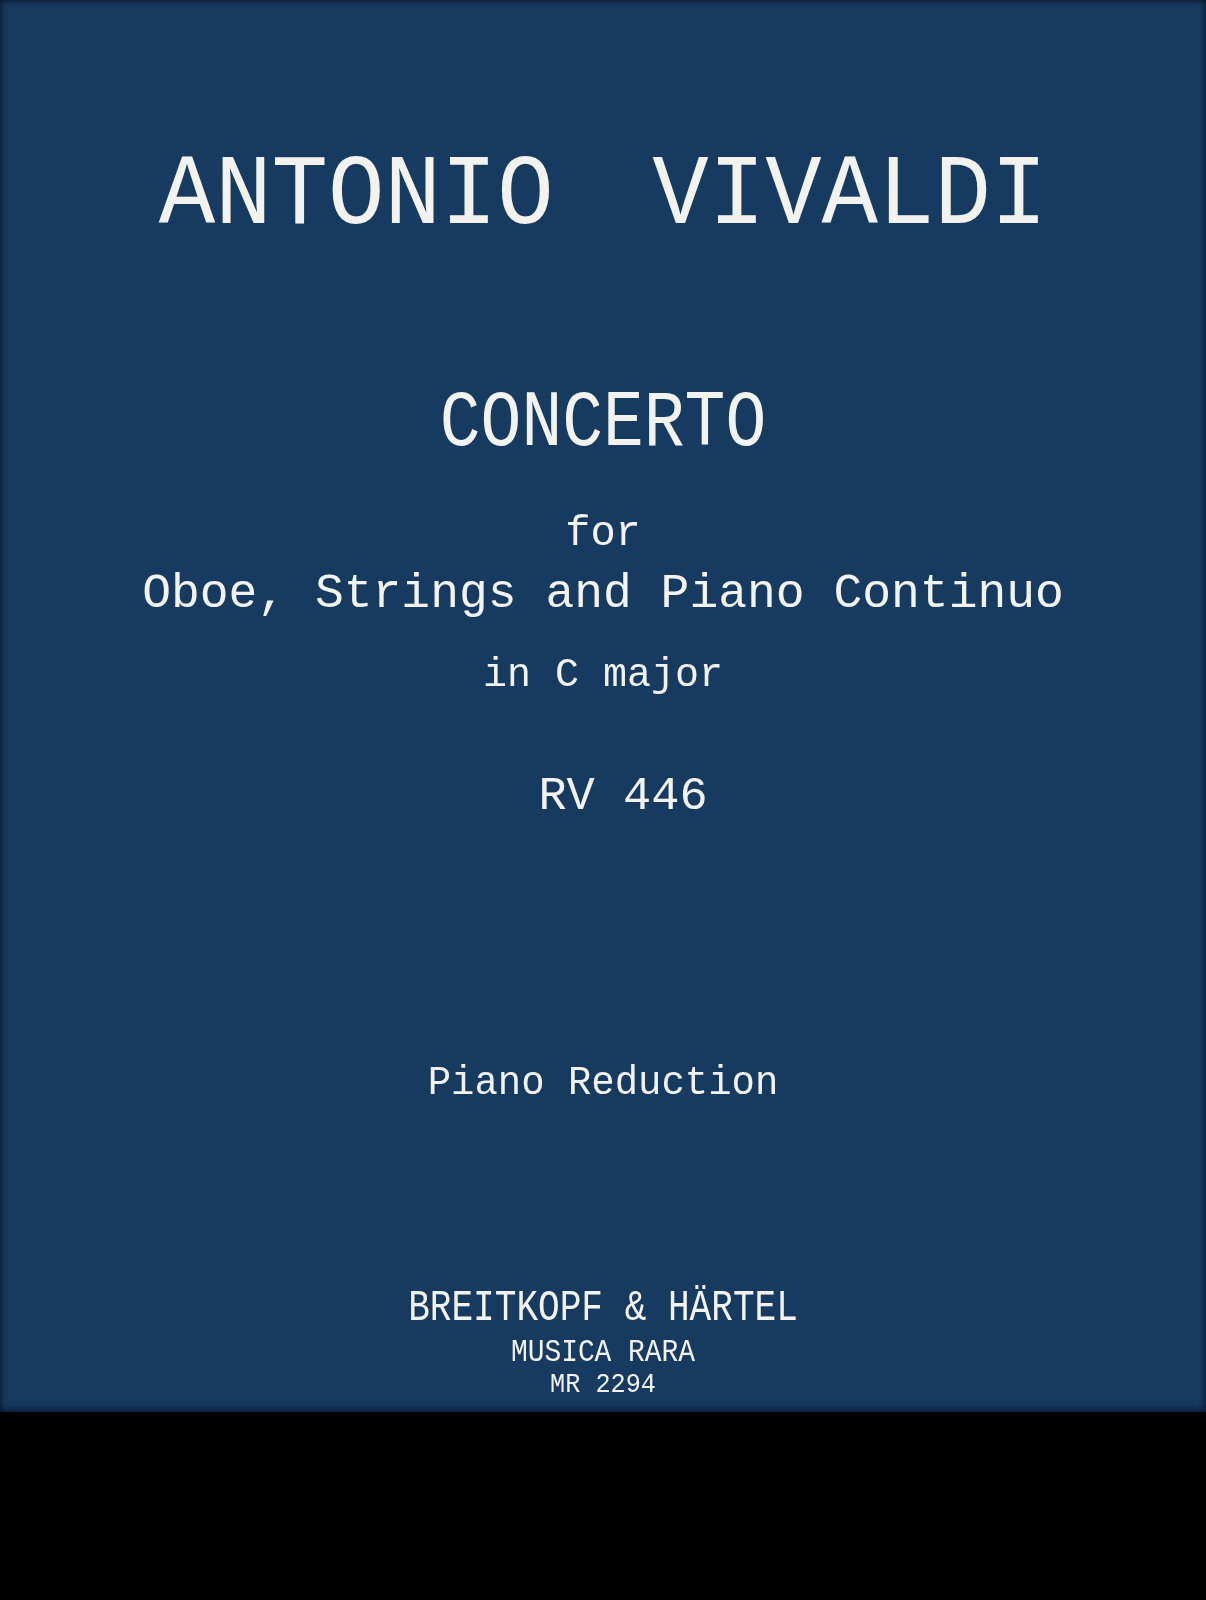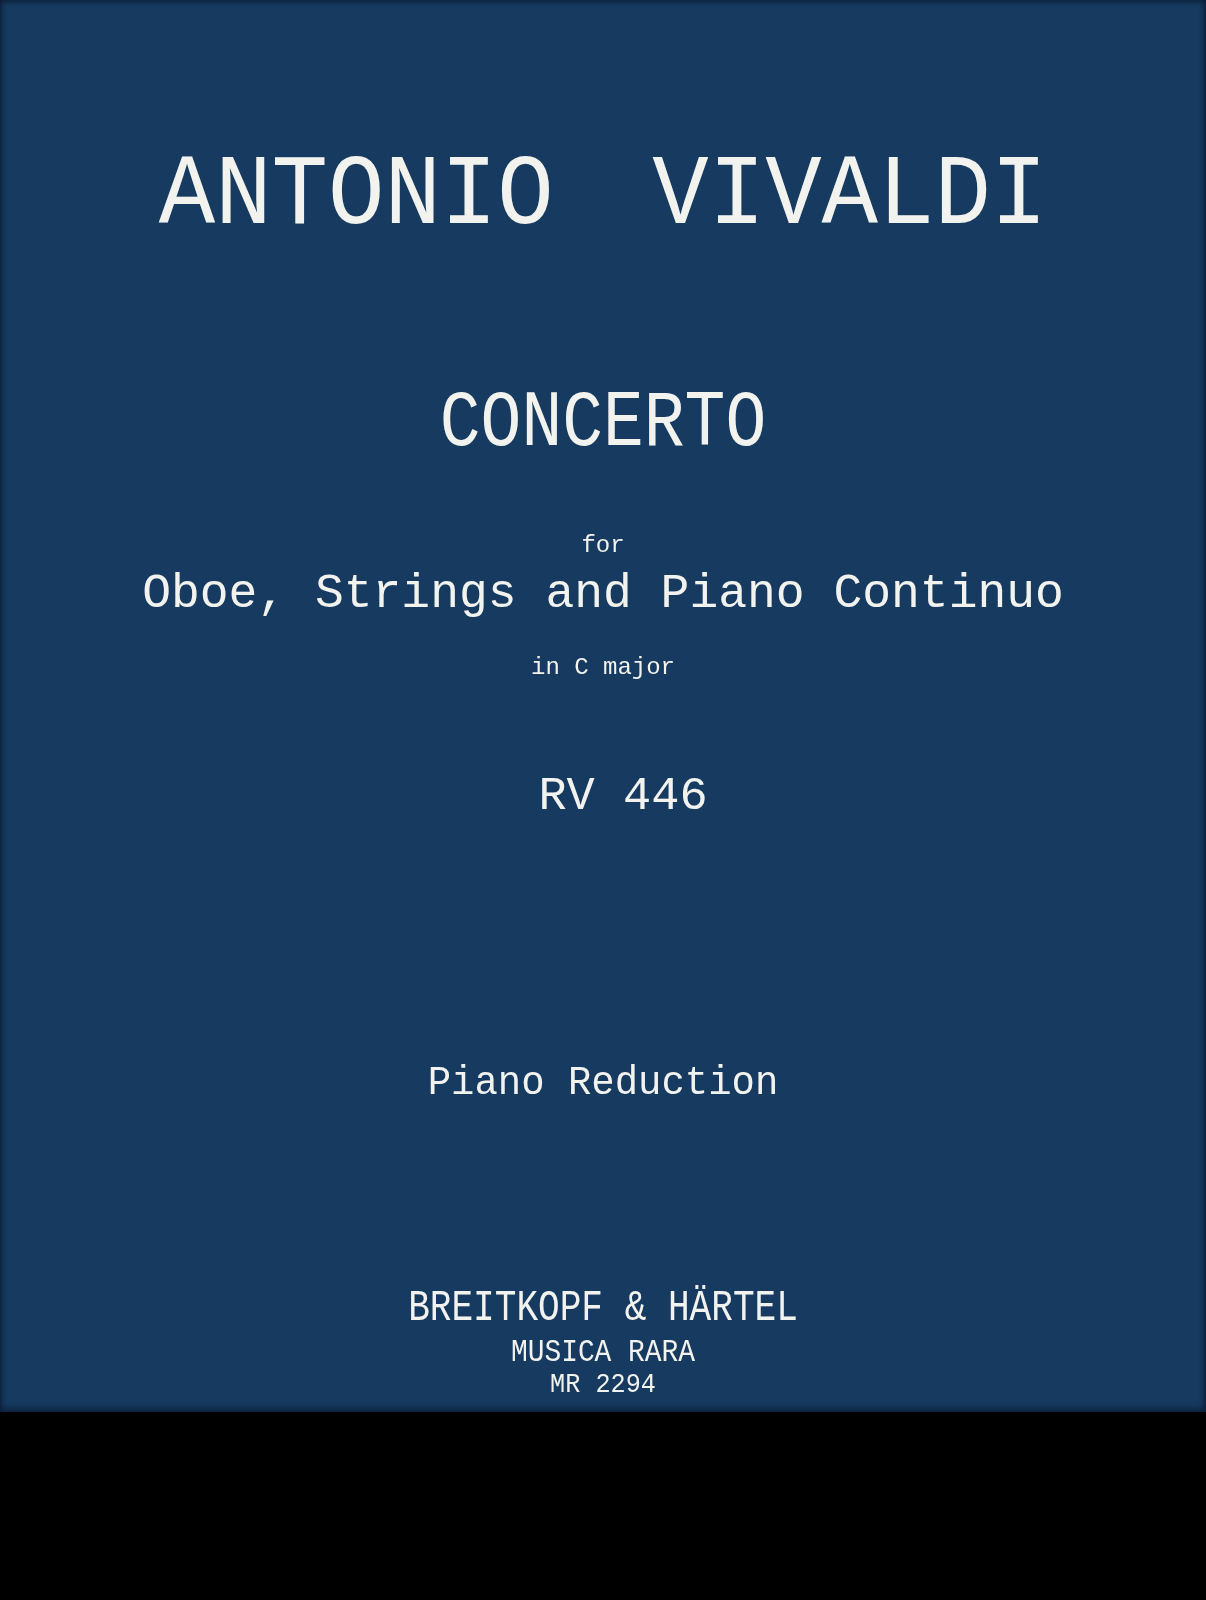--- a/index.html
+++ b/index.html
@@ -39,30 +39,30 @@
     font-size: 100px;
     word-spacing: 0.45em;
     transform: scaleX(0.94);
   }
   .work-title {
     top: 384px;
     font-size: 80px;
     transform: scaleX(0.85);
   }
   .preposition {
-    top: 534px;
-    font-size: 24px;
+    top: 513px;
+    font-size: 42px;
   }
   .instrumentation {
     top: 570px;
     font-size: 48px;
   }
   .key {
     top: 656px;
-    font-size: 24px;
+    font-size: 40px;
   }
   .catalogue {
     top: 773px;
     font-size: 47px;
     padding-left: 20px;
   }
   .edition {
     top: 1063px;
     font-size: 41px;
     transform: scaleX(0.95);

